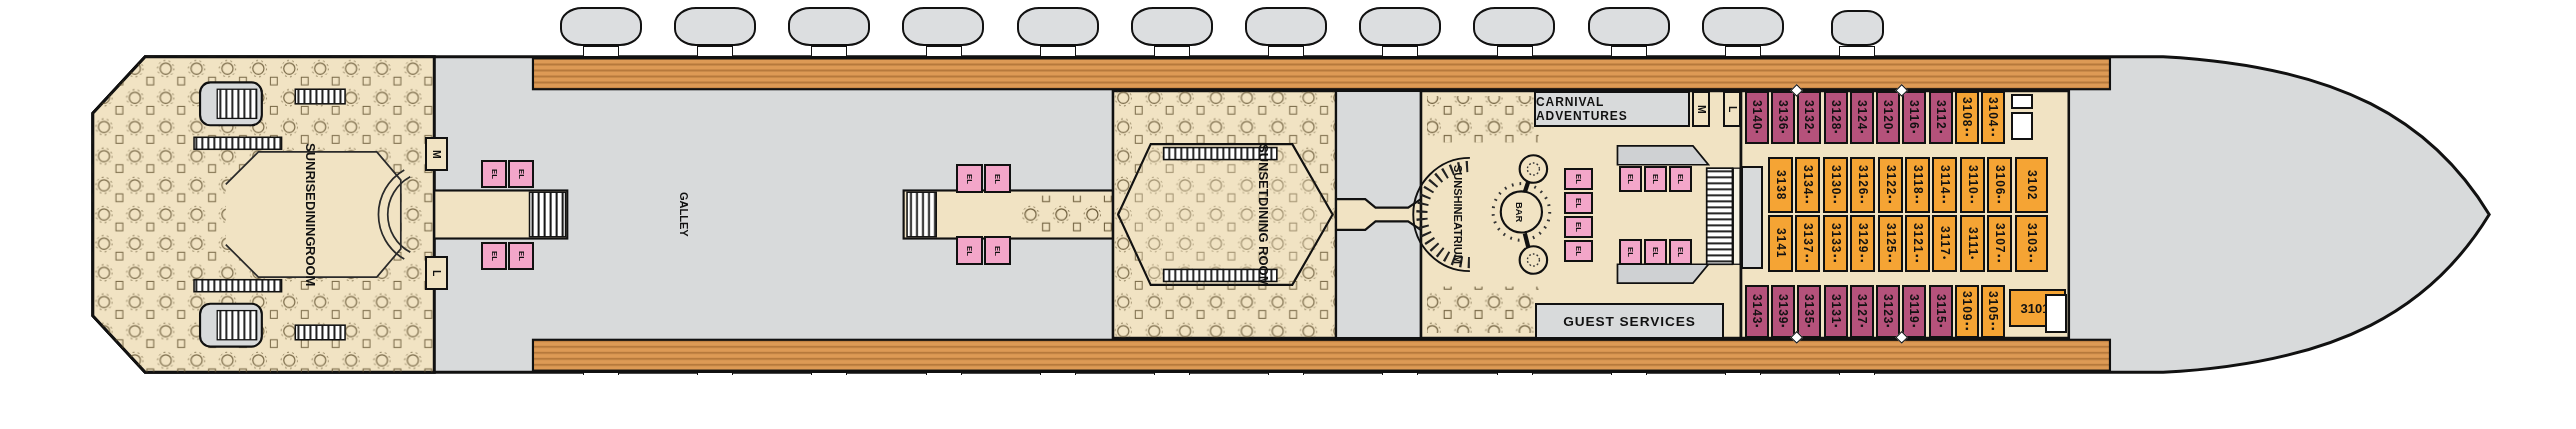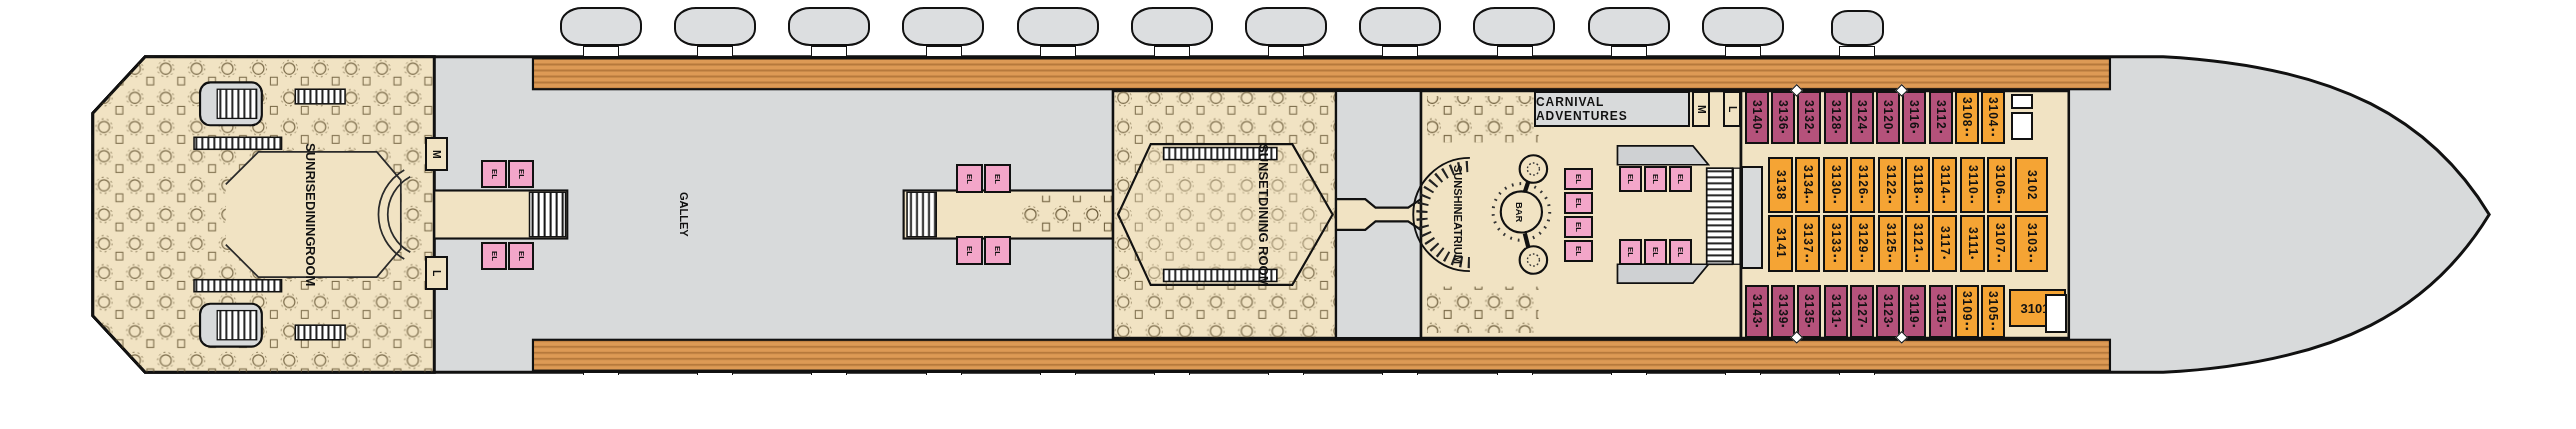--- a/index.html
+++ b/index.html
@@ -137,20 +137,23 @@
 
       <rect x="1988" y="196" width="30" height="112" fill="url(#hatchH)" stroke="#111" stroke-width="2"></rect>
       <rect x="2019" y="196" width="8" height="112" fill="#f7f2e2" stroke="#111" stroke-width="1.5"></rect>
     </g>
 
     <rect x="2028" y="106" width="382" height="288" fill="#f1e3c3" stroke="#111" stroke-width="3"></rect>
   </svg>
 
   <div class="svc-box" style="left:1534px;top:91px;width:156px;height:36px;font-size:12px;">
     <span>CARNIVAL ADVENTURES</span>
+  </div>
+  <div class="svc-box" style="left:1535px;top:303px;width:189px;height:36px;font-size:13.7px;">
+    <span>GUEST SERVICES</span>
   </div>
 
   <div class="mlbox" style="left:425px;top:137px;width:23px;height:34px;">
     <span>M</span>
   </div>
   <div class="mlbox" style="left:425px;top:256px;width:23px;height:34px;">
     <span>L</span>
   </div>
   <div class="mlbox" style="left:1692px;top:91px;width:18px;height:36px;">
     <span>M</span>

